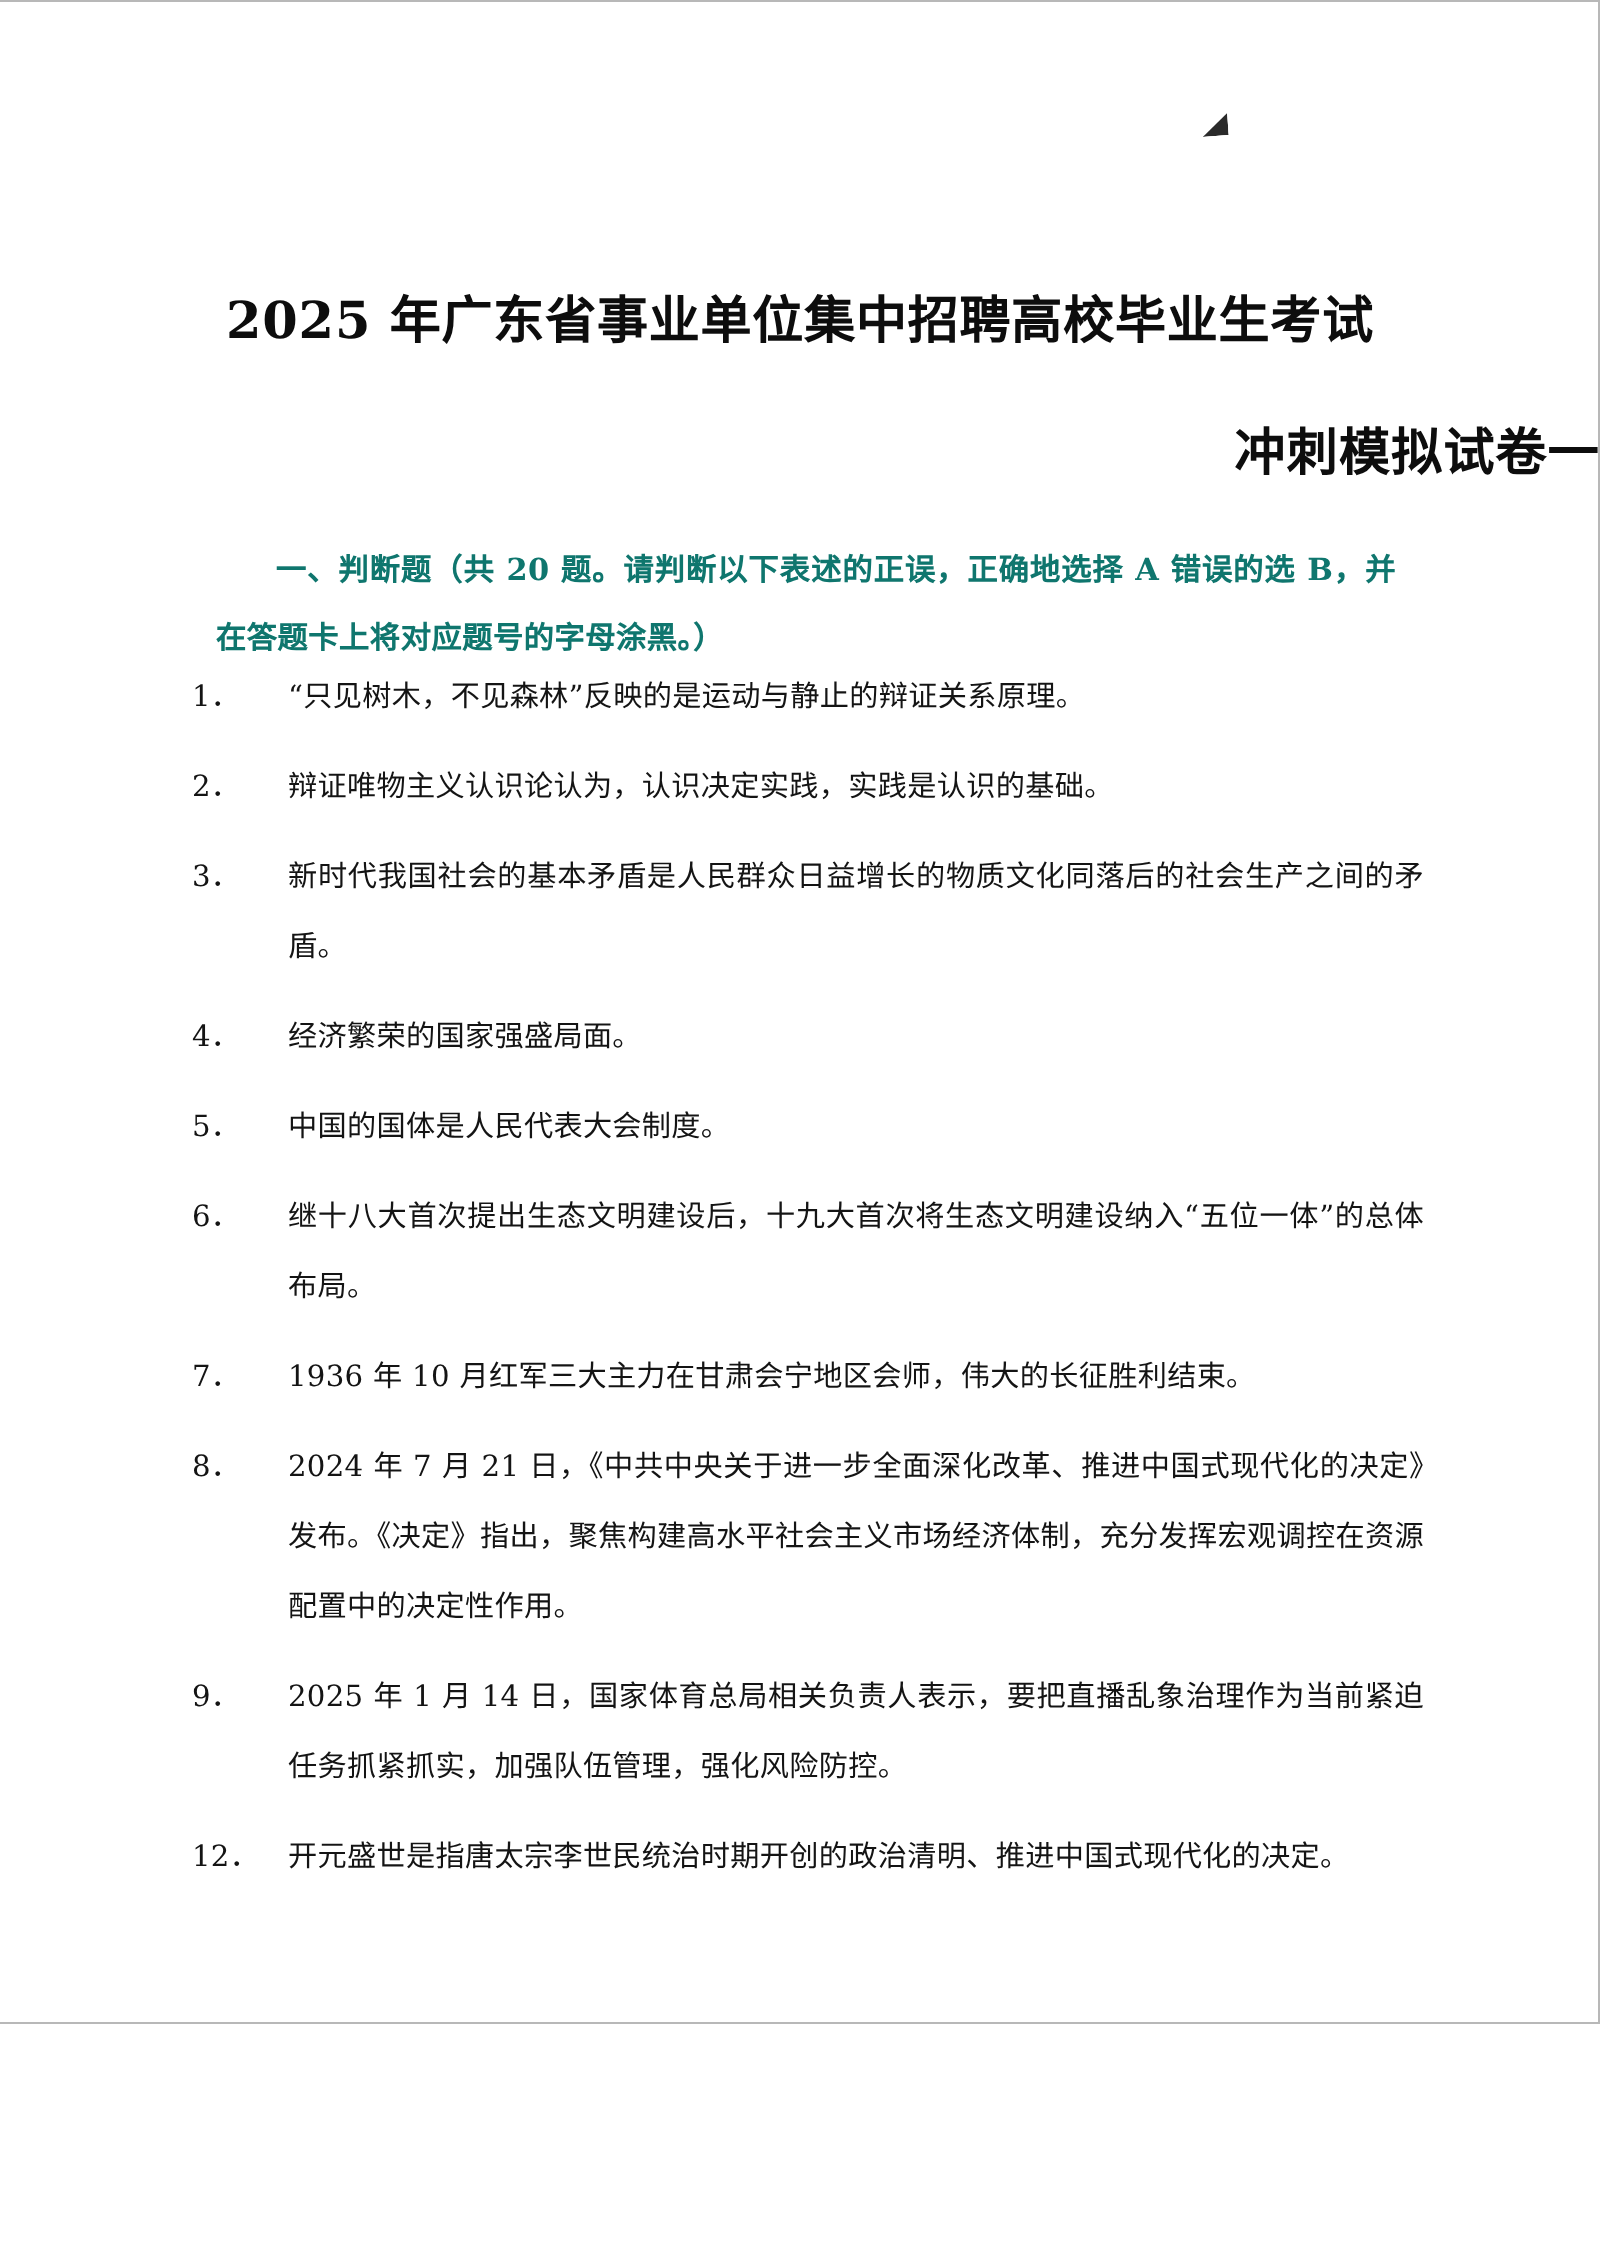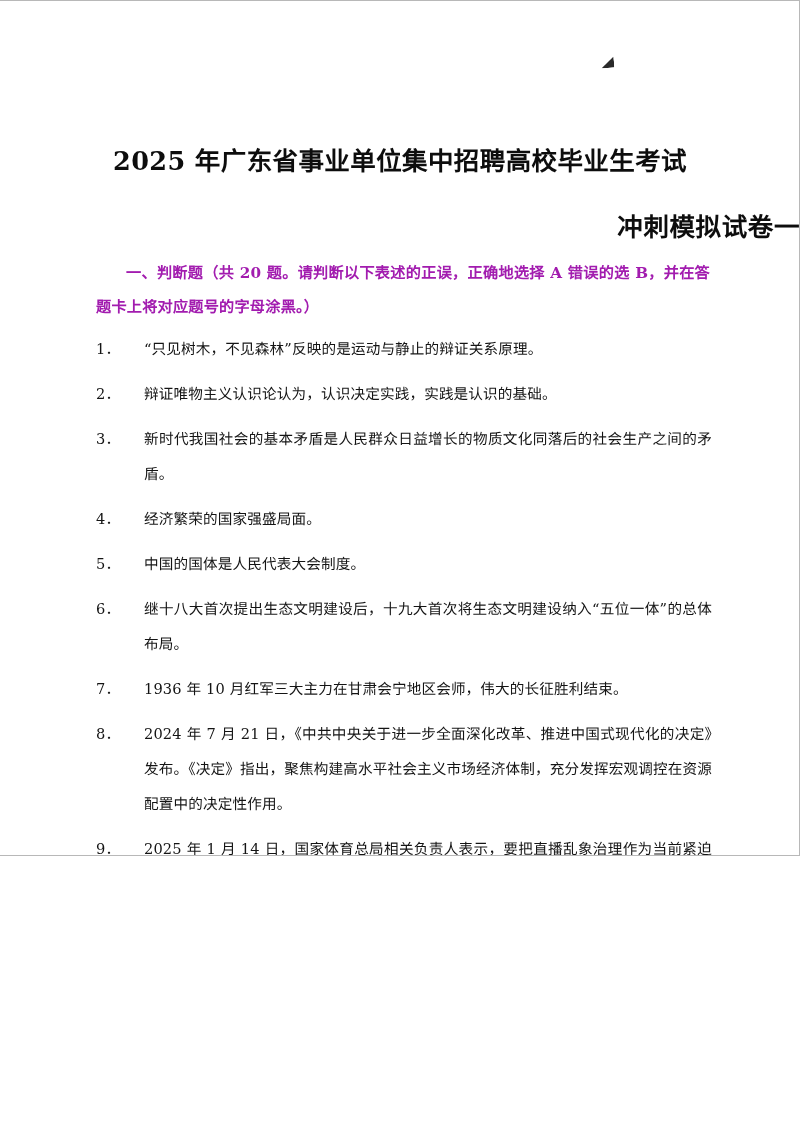--- a/index.html
+++ b/index.html
@@ -5,21 +5,21 @@
 <style>
   html, body {
     margin: 0;
     padding: 0;
     background: #ffffff;
   }
 
   .page {
     position: relative;
     width: 800px;
-    height: 856px;
+    height: 1012px;
     background: #ffffff;
     box-sizing: border-box;
     border-top: 1px solid #b8b8b8;
     border-right: 1px solid #b8b8b8;
     border-bottom: 1px solid #b8b8b8;
     border-left: 0;
     overflow: hidden;
     font-family: "DejaVu Serif", "Liberation Serif", serif;
     color: #111111;
   }
@@ -76,28 +76,28 @@
 
   
   .section-block {
     position: absolute;
     left: 96px;
     top: 255px;
     width: 614px;
   }
 
   .section-heading {
-    margin: 0;
+    margin: 12px;
     font-size: 15.2px;
     font-weight: 700;
     line-height: 34px;
     text-indent: 30px;
     text-align: justify;
     text-justify: inter-ideograph;
-    color: #a21caf;
+    color: #0f766e;
     letter-spacing: .2px;
   }
 
   
   .question-list {
     position: absolute;
     left: 96px;
     top: 330px;
     width: 616px;
     margin: 0;

